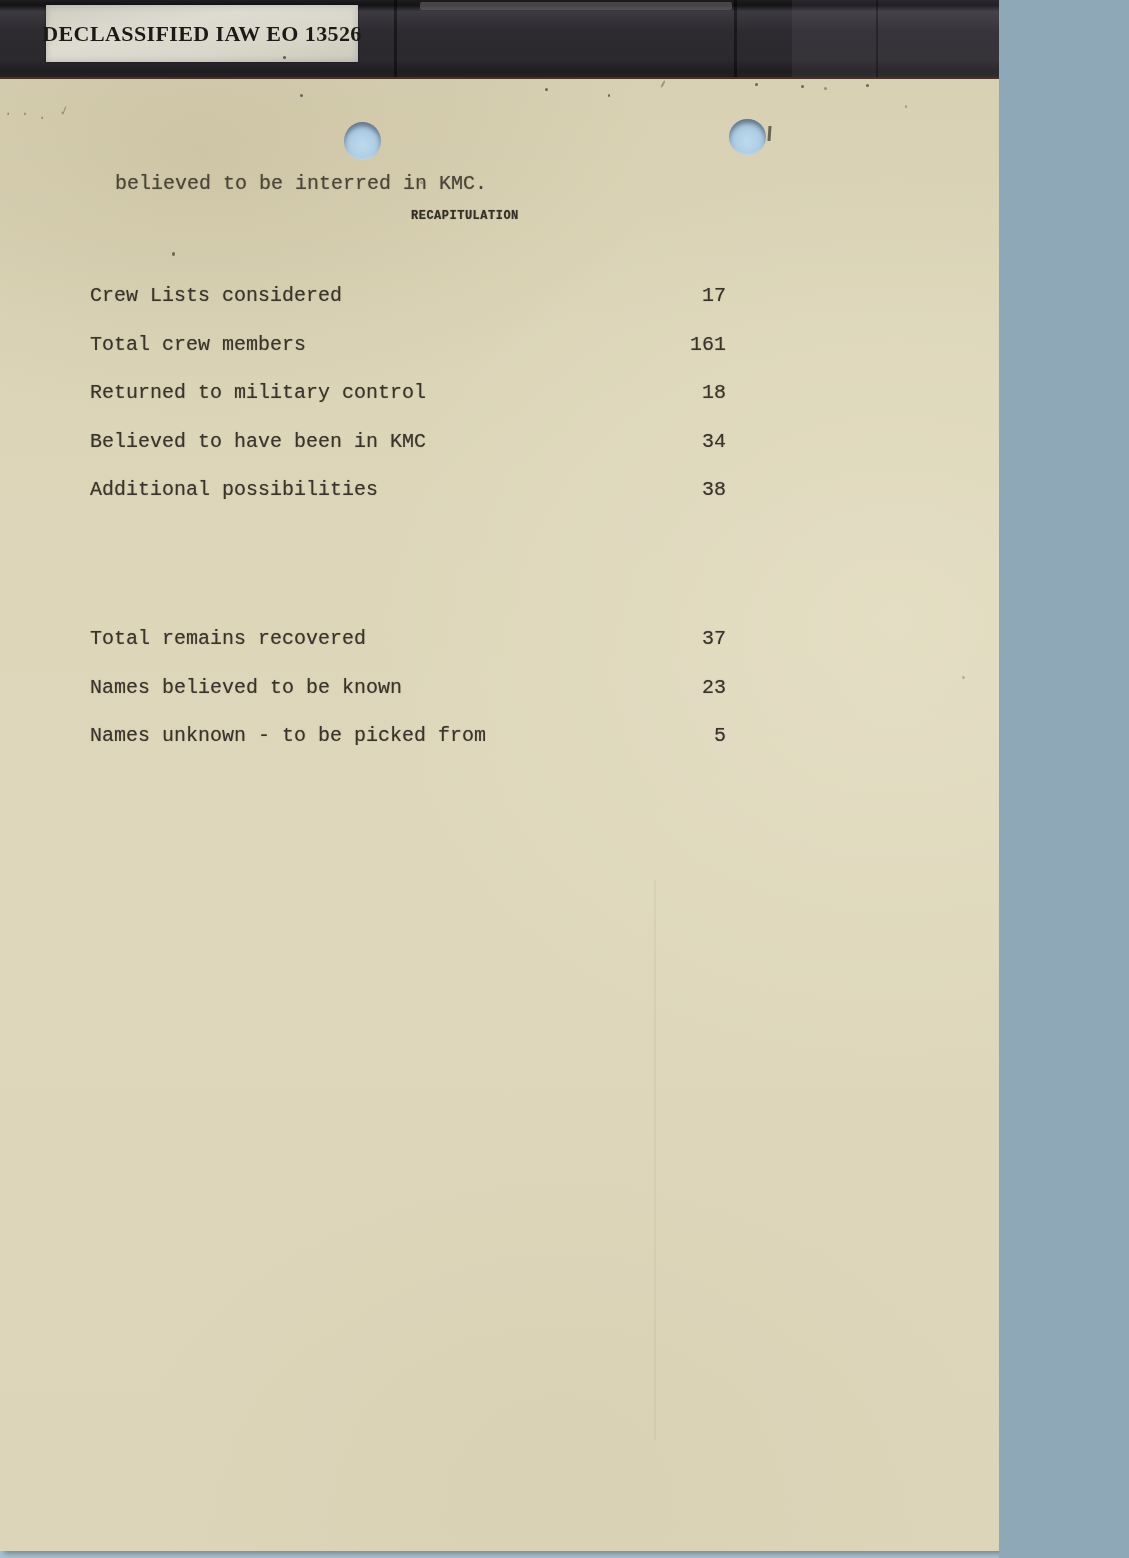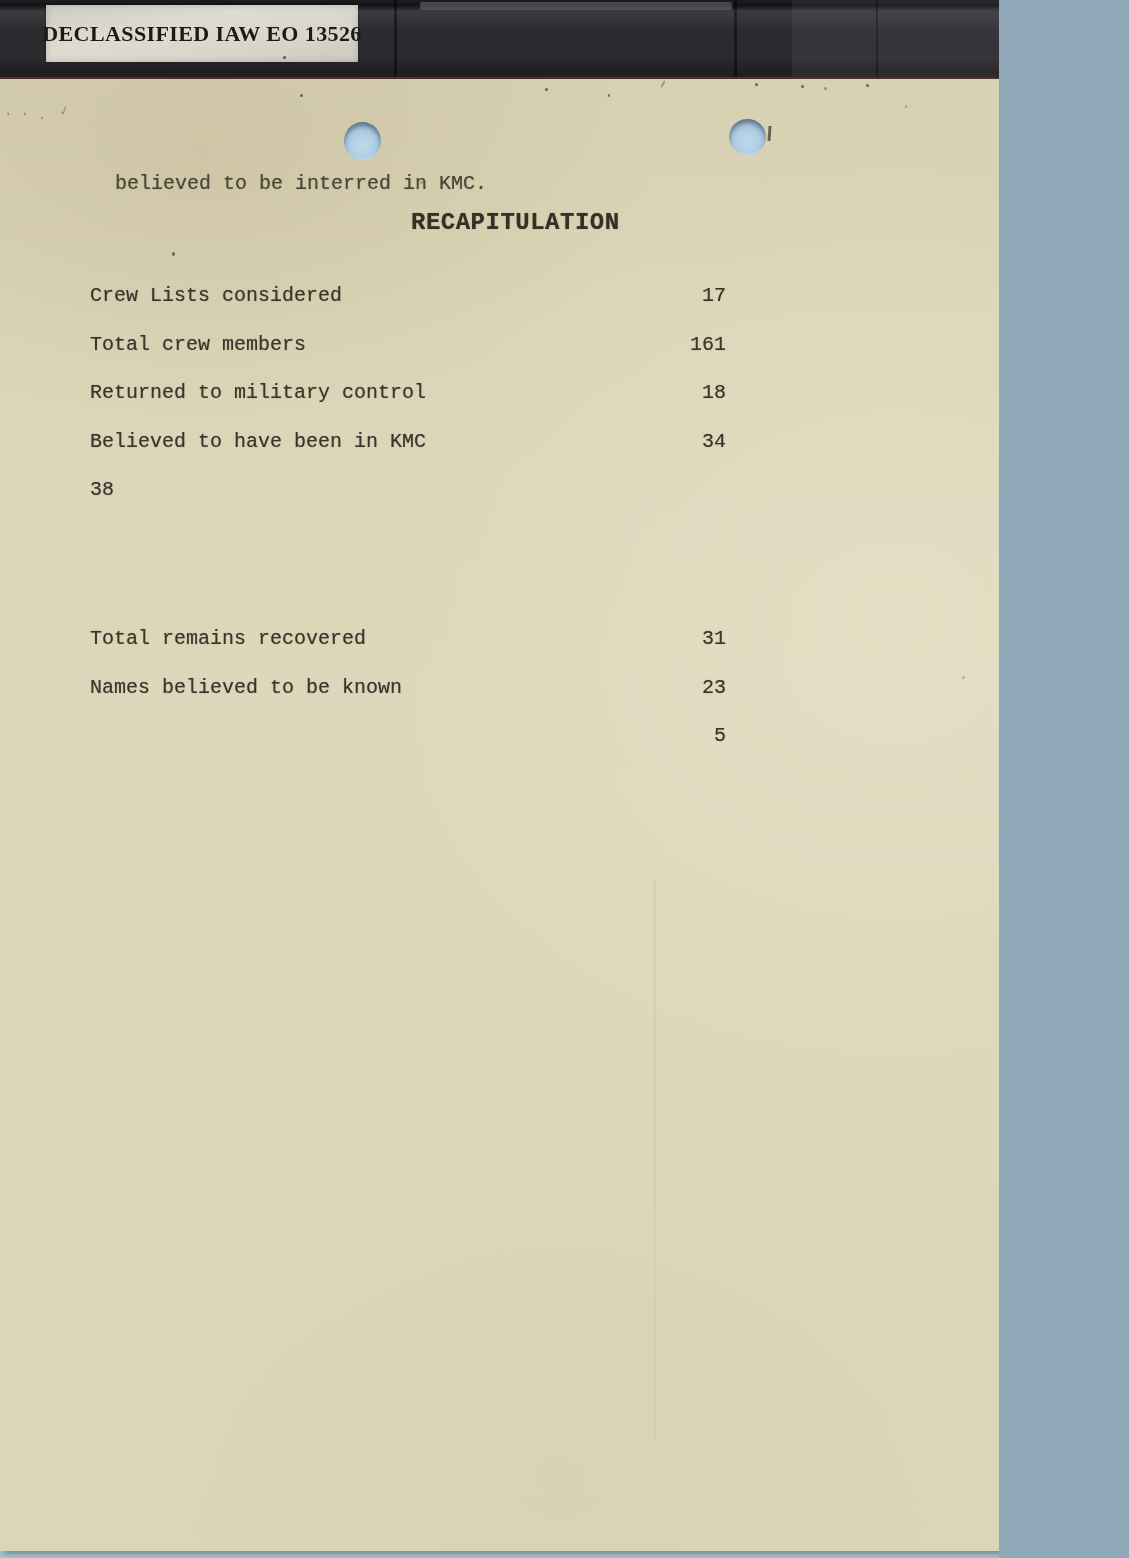--- a/index.html
+++ b/index.html
@@ -42,21 +42,21 @@
     font-size:22px;font-weight:600;letter-spacing:.4px;color:#1c1a16;
     white-space:nowrap;
   }
   
   .ink{color:#3a342b;text-shadow:0 0 1px rgba(58,52,43,.55);}
   .note{position:absolute;left:80px;top:116px;font-size:20px;line-height:27px;white-space:pre;}
   .note-line2{margin-left:35px;color:#4c463a;}
   .note-faded{color:#a49b85;text-shadow:0 0 1px rgba(164,155,133,.4);}
   .page-title{
     position:absolute;left:411px;top:209px;margin:0;
-    font-size:24px;font-weight:bold;letter-spacing:.5px;color:#343025;
+    font-size:12px;font-weight:bold;letter-spacing:.5px;color:#343025;
     text-shadow:0 0 1px rgba(52,48,37,.65);
     text-align:center;
   }
   
   .tbl{position:absolute;left:90px;width:636px;font-size:20px;line-height:25px;}
   .tbl-1{top:283px;} .tbl-2{top:626px;}
   .trow{display:flex;justify-content:space-between;align-items:flex-start;height:48.6px;}
   .trow.two-line{height:auto;align-items:flex-end;}
   .tval{text-align:left;white-space:nowrap;}
   .tlabel-wrap .l2{margin-left:10px;}
@@ -119,35 +119,37 @@
     </div>
     <div class="trow">
       <span class="tlabel">Returned to military control</span>
       <span class="tval">18</span>
     </div>
     <div class="trow">
       <span class="tlabel">Believed to have been in KMC</span>
       <span class="tval">34</span>
     </div>
     <div class="trow">
+      <span class="tlabel">Additional possibilities</span>
       <span class="tval">38</span>
     </div>
   </div>
 
   <div class="tbl tbl-2 ink">
     <div class="trow">
       <span class="tlabel">Total remains recovered</span>
-      <span class="tval">31</span>
+      <span class="tval">37</span>
     </div>
     <div class="trow">
       <span class="tlabel">Names believed to be known</span>
       <span class="tval">23</span>
     </div>
     <div class="trow two-line">
       <span class="tlabel-wrap">
+        <div class="l1">Names unknown - to be picked from</div>
       </span>
       <span class="tval">5</span>
     </div>
   </div>
 
   <div class="speck" style="left:300px;top:94px;width:3px;height:3px;"></div>
   <div class="speck" style="left:420px;top:181px;width:3px;height:3px;opacity:.5;"></div>
   <div class="speck" style="left:172px;top:252px;width:3px;height:4px;"></div>
   <div class="speck" style="left:545px;top:88px;width:3px;height:3px;"></div>
   <div class="speck" style="left:608px;top:94px;width:2px;height:3px;"></div>

